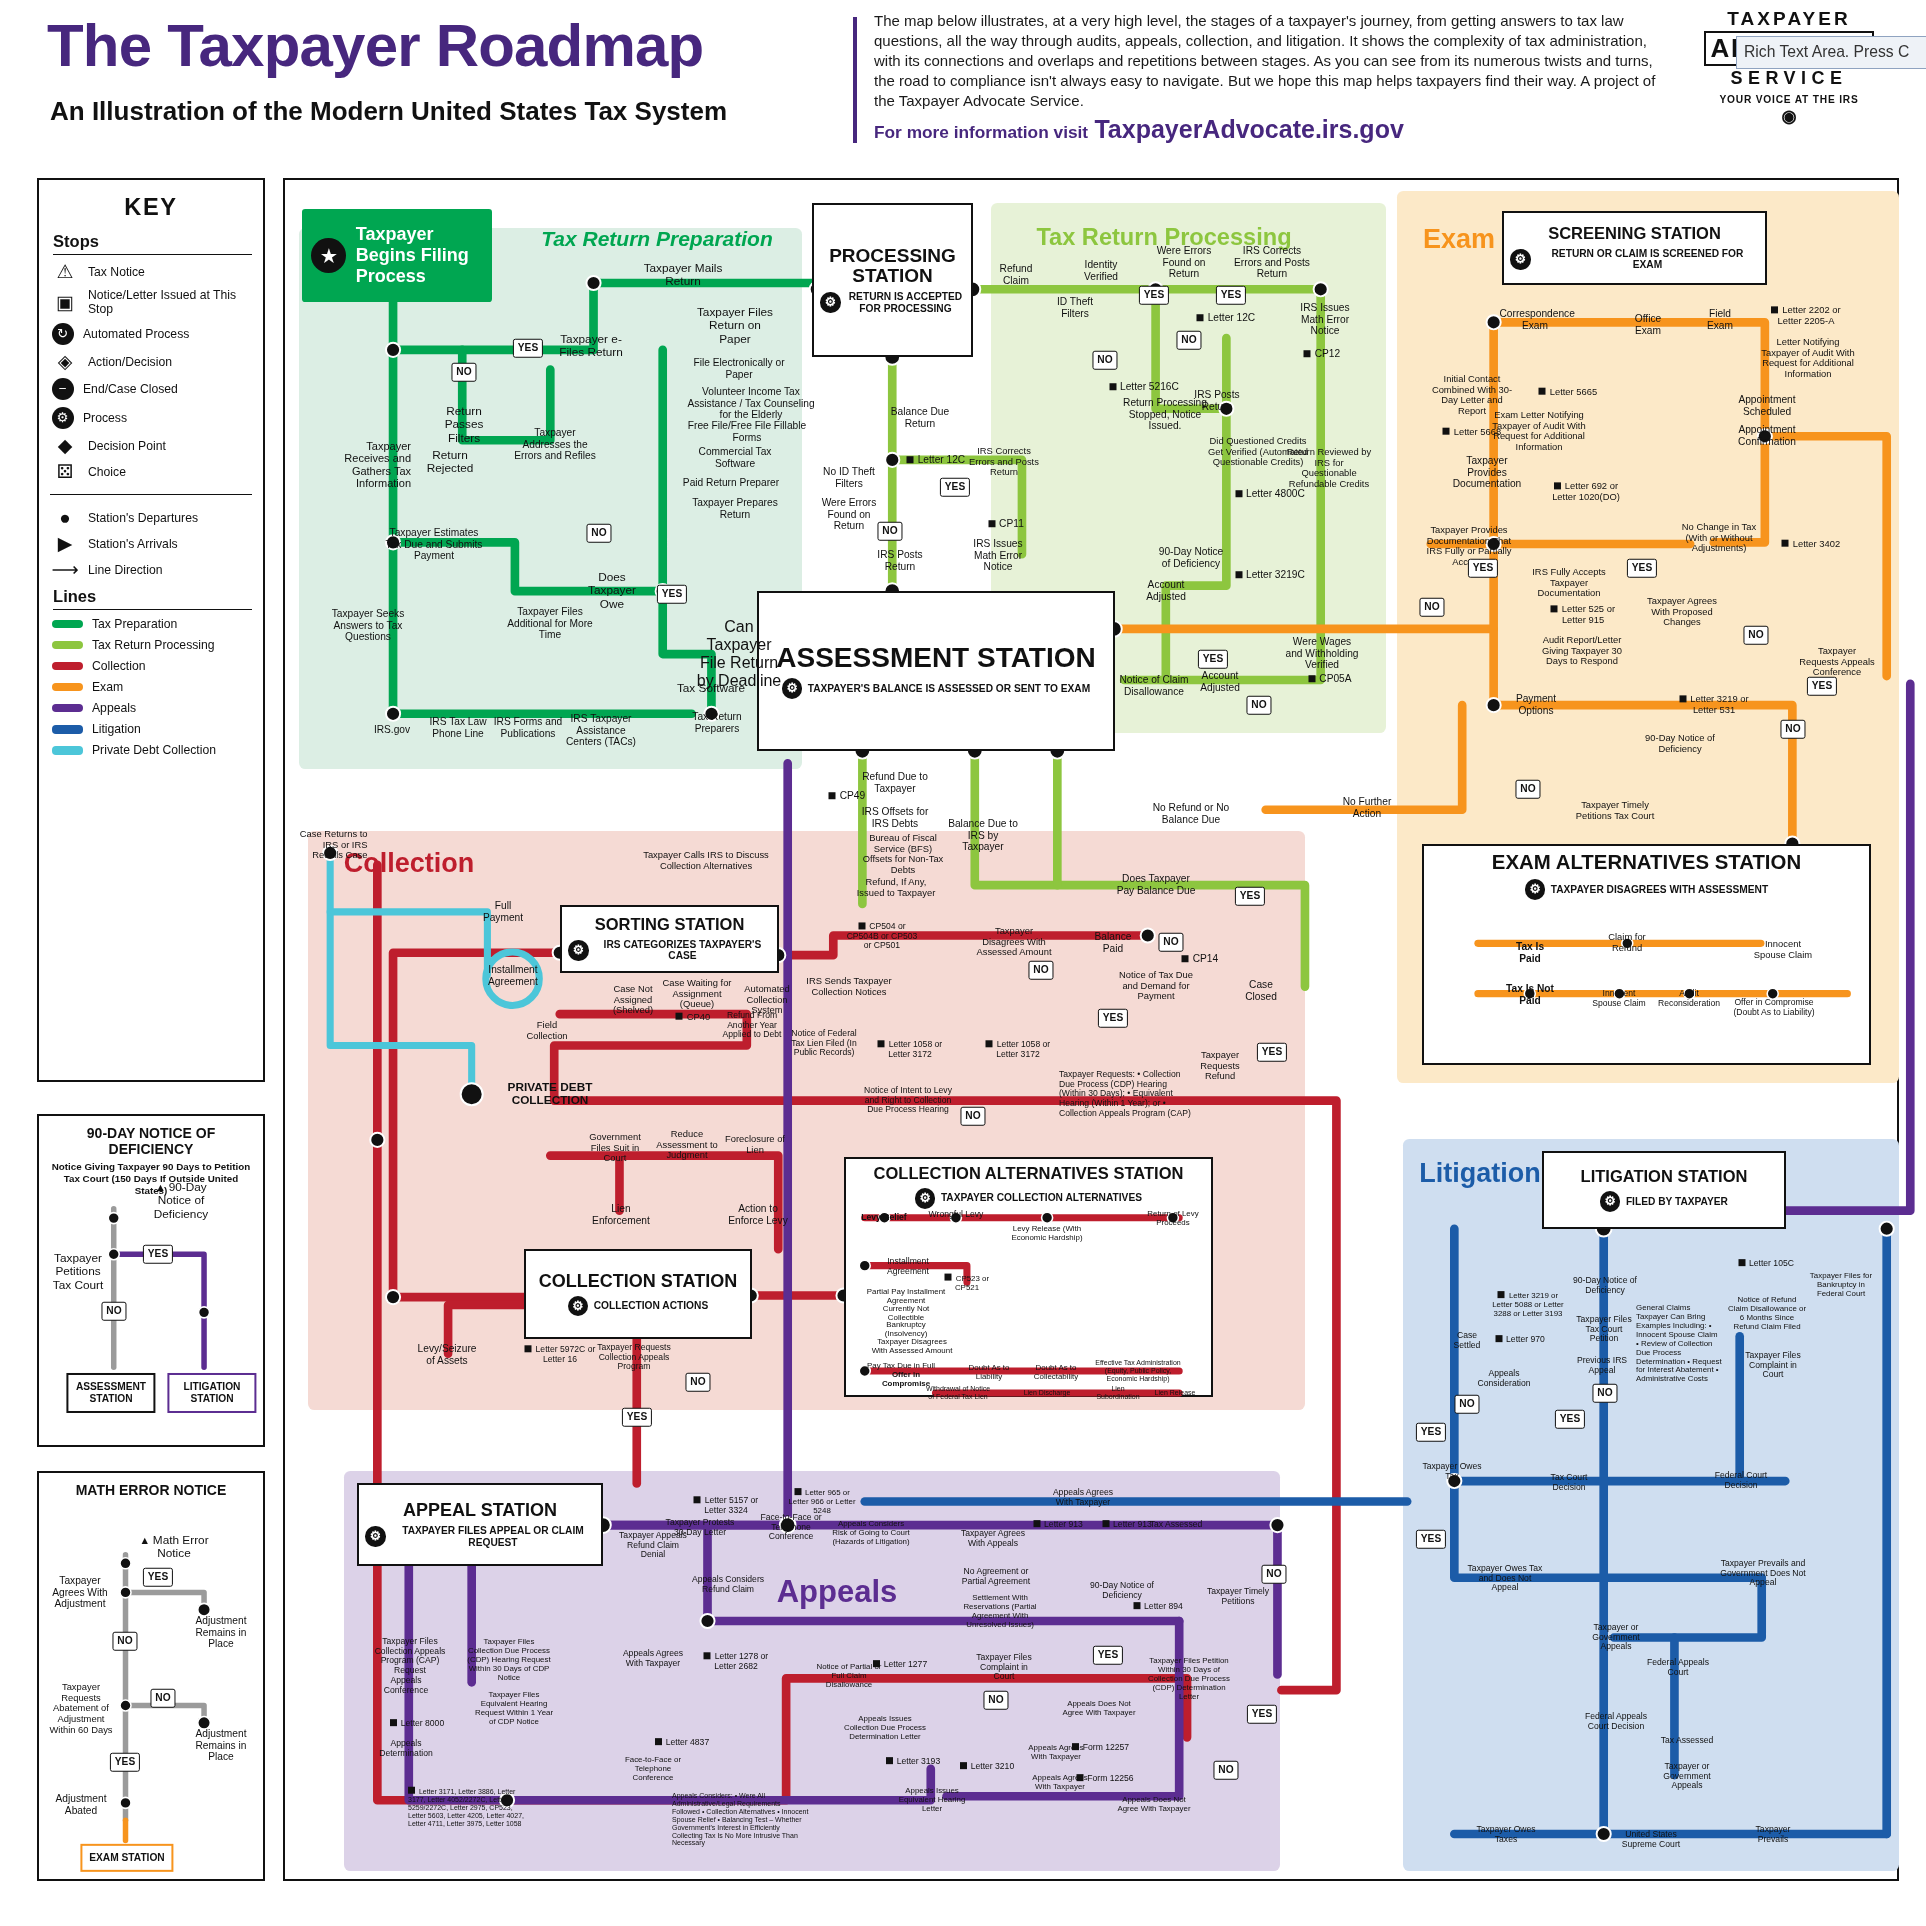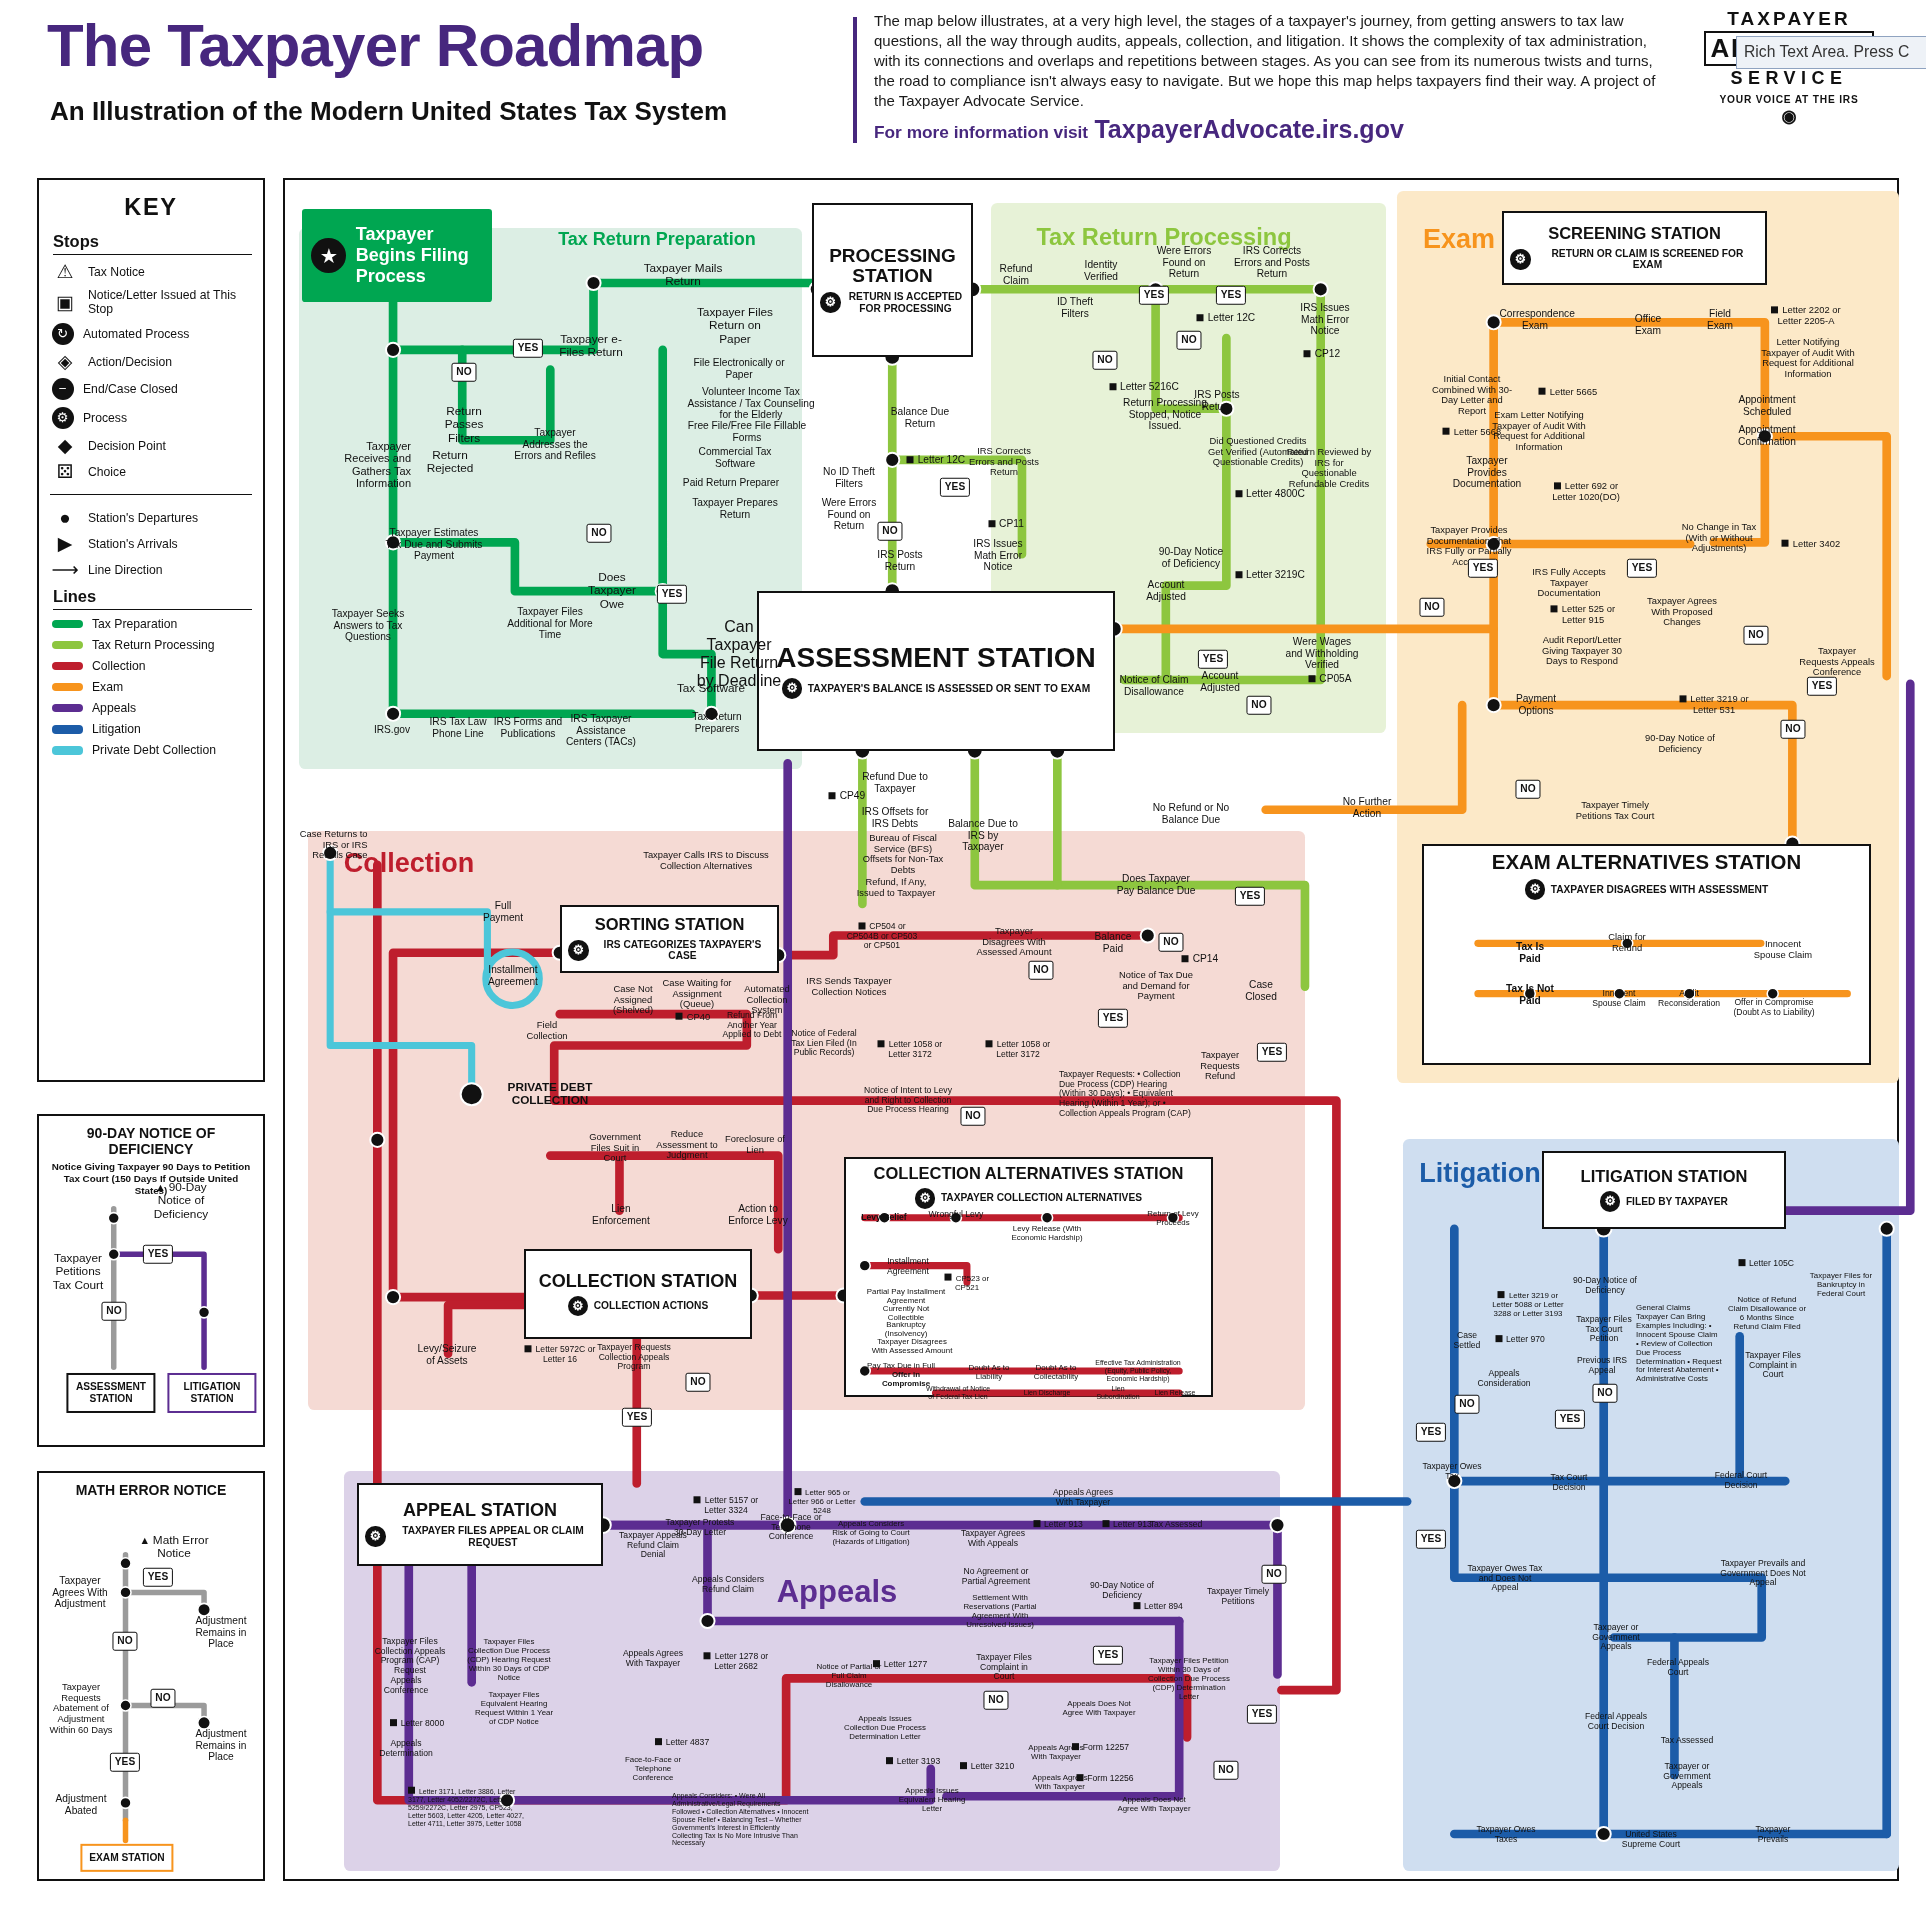--- a/index.html
+++ b/index.html
@@ -362,21 +362,21 @@
             <circle cx="2255" cy="1264" r="7"></circle>
         </g>
       </svg>
 
       <div class="start-badge">
         <span class="star">★</span>
         <span class="txt">Taxpayer Begins Filing Process</span>
       </div>
 
     <div class="region" style="left: 299px; top: 228px; width: 503px; height: 541px; background: rgb(220, 238, 228);"></div>
-        <div class="region-label" style="left: 657px; top: 239px; color: rgb(0, 166, 81); font-size: 18px;">Tax Return Preparation</div>
+        <div class="region-label" style="left: 657px; top: 239px; color: rgb(0, 166, 81); font-size: 21px; font-style: italic;">Tax Return Preparation</div>
         <div class="region" style="left: 991px; top: 203px; width: 395px; height: 530px; background: rgb(231, 242, 215);"></div>
         <div class="region-label" style="left: 1164px; top: 237px; color: rgb(141, 198, 63); font-size: 23.6px;">Tax Return Processing</div>
         <div class="region" style="left: 1397px; top: 191px; width: 502px; height: 892px; background: rgb(252, 233, 200);"></div>
         <div class="region-label" style="left: 1459px; top: 239px; color: rgb(247, 148, 29); font-size: 27px;">Exam</div>
         <div class="region" style="left: 308px; top: 831px; width: 997px; height: 579px; background: rgb(245, 218, 212);"></div>
         <div class="region-label" style="left: 409px; top: 863px; color: rgb(190, 30, 45); font-size: 27px;">Collection</div>
         <div class="region" style="left: 1403px; top: 1139px; width: 496px; height: 732px; background: rgb(207, 222, 240);"></div>
         <div class="region-label" style="left: 1480px; top: 1173px; color: rgb(28, 92, 168); font-size: 27px;">Litigation</div>
         <div class="region" style="left: 344px; top: 1471px; width: 936px; height: 400px; background: rgb(220, 210, 232);"></div>
         <div class="region-label" style="left: 837px; top: 1592px; color: rgb(92, 45, 145); font-size: 31px;">Appeals</div>

